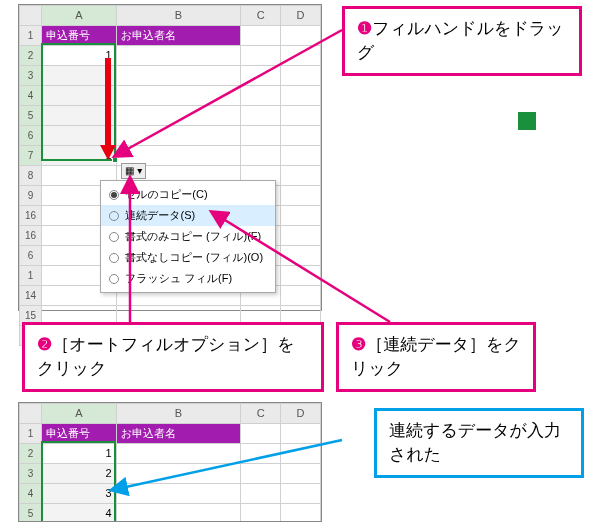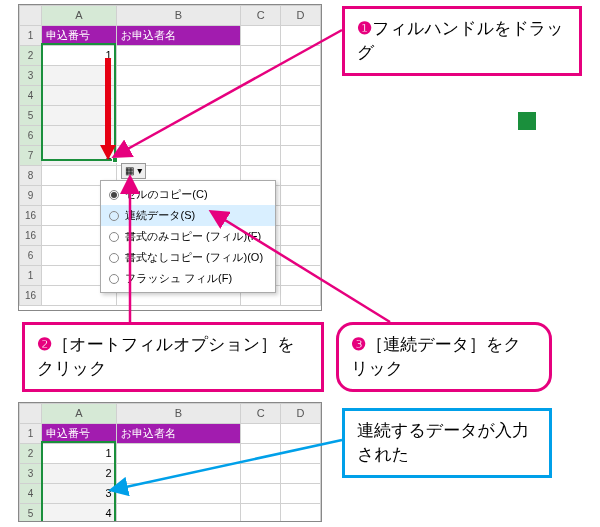--- a/index.html
+++ b/index.html
@@ -23,21 +23,21 @@
   
   .autofill-menu { position:absolute; background:#fff; border:1px solid #aaa; box-shadow:2px 2px 4px rgba(0,0,0,0.2); padding:3px 0; }
   .autofill-menu .item { display:flex; align-items:center; gap:6px; padding:3px 12px 3px 8px; font-size:11px; white-space:nowrap; }
   .autofill-menu .item .radio { width:10px; height:10px; border:1px solid #888; border-radius:50%; display:inline-block; position:relative; }
   .autofill-menu .item .radio.on::after { content:""; position:absolute; width:6px; height:6px; background:#444; border-radius:50%; top:1px; left:1px; }
   .autofill-menu .item.hl { background:#d9efff; }
 
   
   .callout { position:absolute; border:3px solid; background:#fff; padding:8px 12px; font-size:17px; line-height:1.4; }
   .callout-magenta { border-color:#e6007e; }
-  .callout-blue { border-color:#00a0e9; }
+  .callout-blue { border-color:#00a0e9;margin-left:32px; }
   .circnum { display:inline-block; color:#e6007e; font-weight:bold; }
 
   
   svg.overlay { position:absolute; top:0; left:0; width:600px; height:527px; pointer-events:none; }
 
   .green-box { position:absolute; width:18px; height:18px; background:#1a8f3c; }
 </style>
 </head>
 <body>
 
@@ -145,20 +145,34 @@
             <td></td>
           </tr>
       <tr>
             <th class="rowhdr">1</th>
             <td></td>
             <td></td>
             <td></td>
             <td></td>
           </tr>
       <tr>
+            <th class="rowhdr">14</th>
+            <td></td>
+            <td></td>
+            <td></td>
+            <td></td>
+          </tr>
+      <tr>
+            <th class="rowhdr">15</th>
+            <td></td>
+            <td></td>
+            <td></td>
+            <td></td>
+          </tr>
+      <tr>
             <th class="rowhdr">16</th>
             <td></td>
             <td></td>
             <td></td>
             <td></td>
           </tr>
     </tbody>
       </table>
     <div class="sel-border" style="left:22px; top:38px; width:75px; height:118px;"></div>
     <div class="fill-handle" style="left:93px; top:152px;"></div>
@@ -189,21 +203,21 @@
   </div>
 
   <div class="callout callout-magenta" style="left:342px; top:6px; width:240px;">
     <span class="circnum">❶</span><span>フィルハンドルをドラッグ</span>
   </div>
 
   <div class="callout callout-magenta" style="left:22px; top:322px; width:302px;">
     <span class="circnum">❷</span><span>［オートフィルオプション］をクリック</span>
   </div>
 
-  <div class="callout callout-magenta" style="left:336px; top:322px; width:216px;border-radius:17px;">
+  <div class="callout callout-magenta" style="left:336px; top:322px; width:200px;">
     <span class="circnum">❸</span><span>［連続データ］をクリック</span>
   </div>
 
   <div class="callout callout-blue" style="left:342px; top:408px; width:210px;">
     <span>連続するデータが入力された</span>
   </div>
 
   <div class="sheet" id="sheet2" style="left:18px; top:402px; width:304px; height:120px; overflow:hidden;">
     <table>
       <colgroup>

